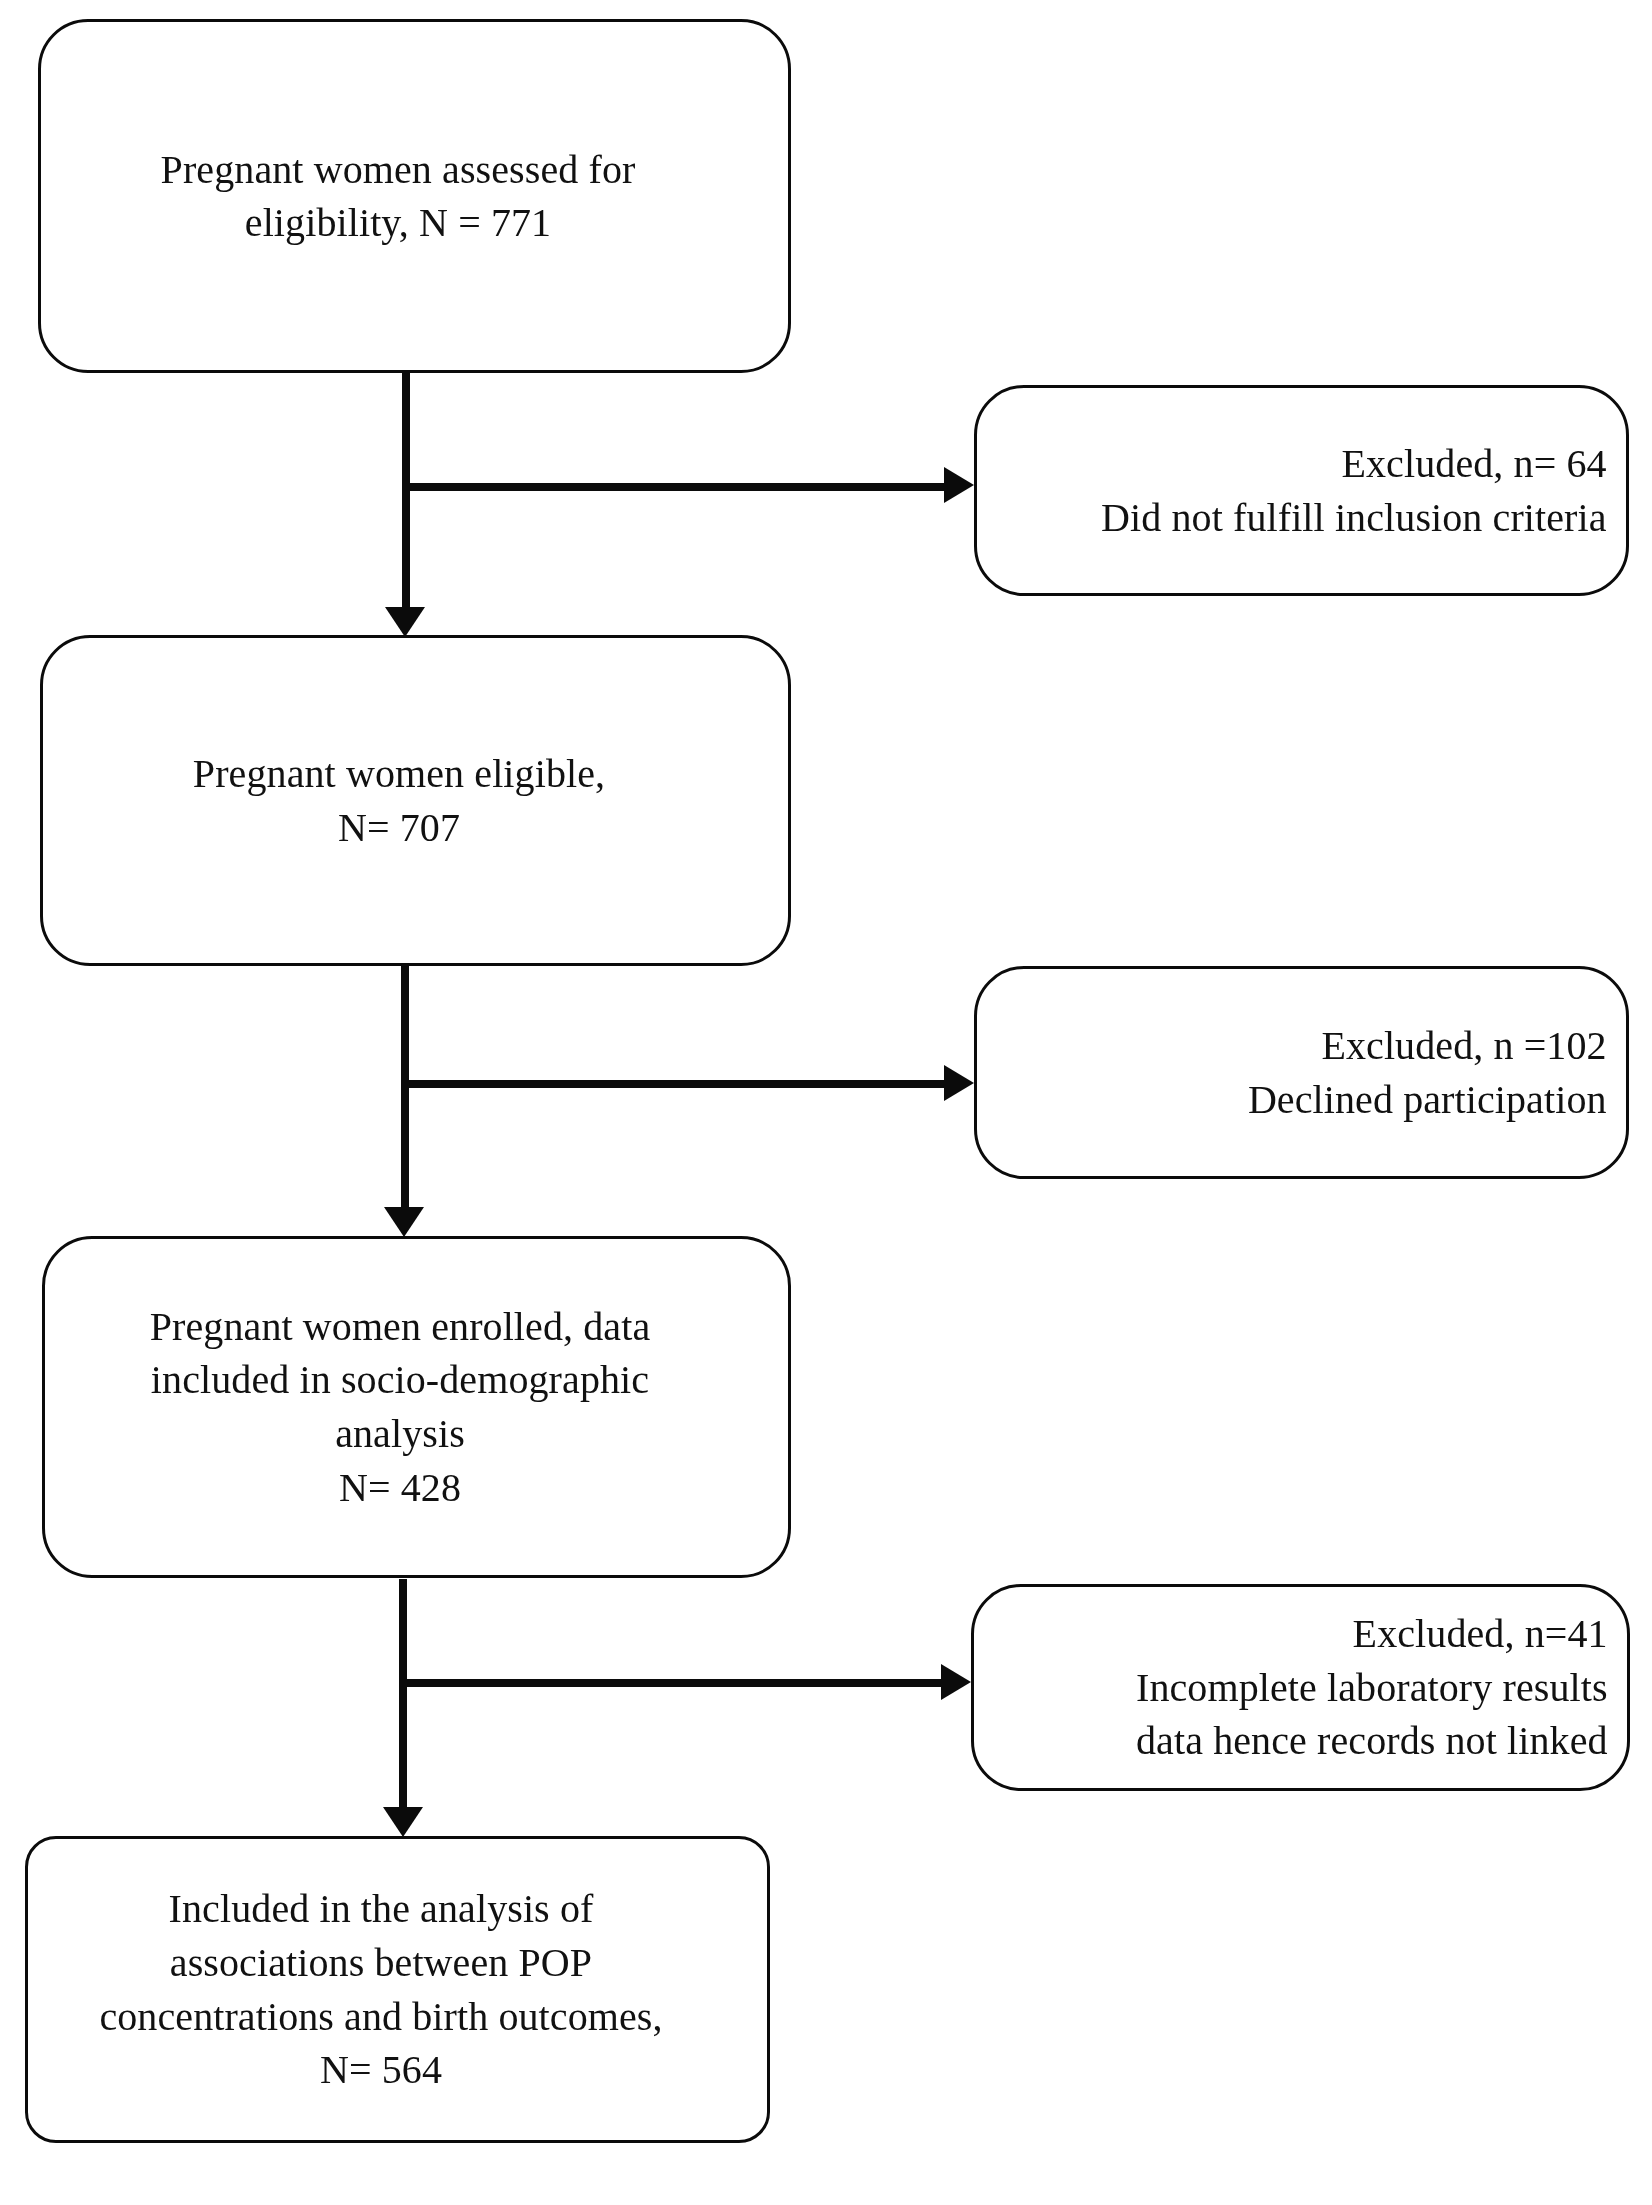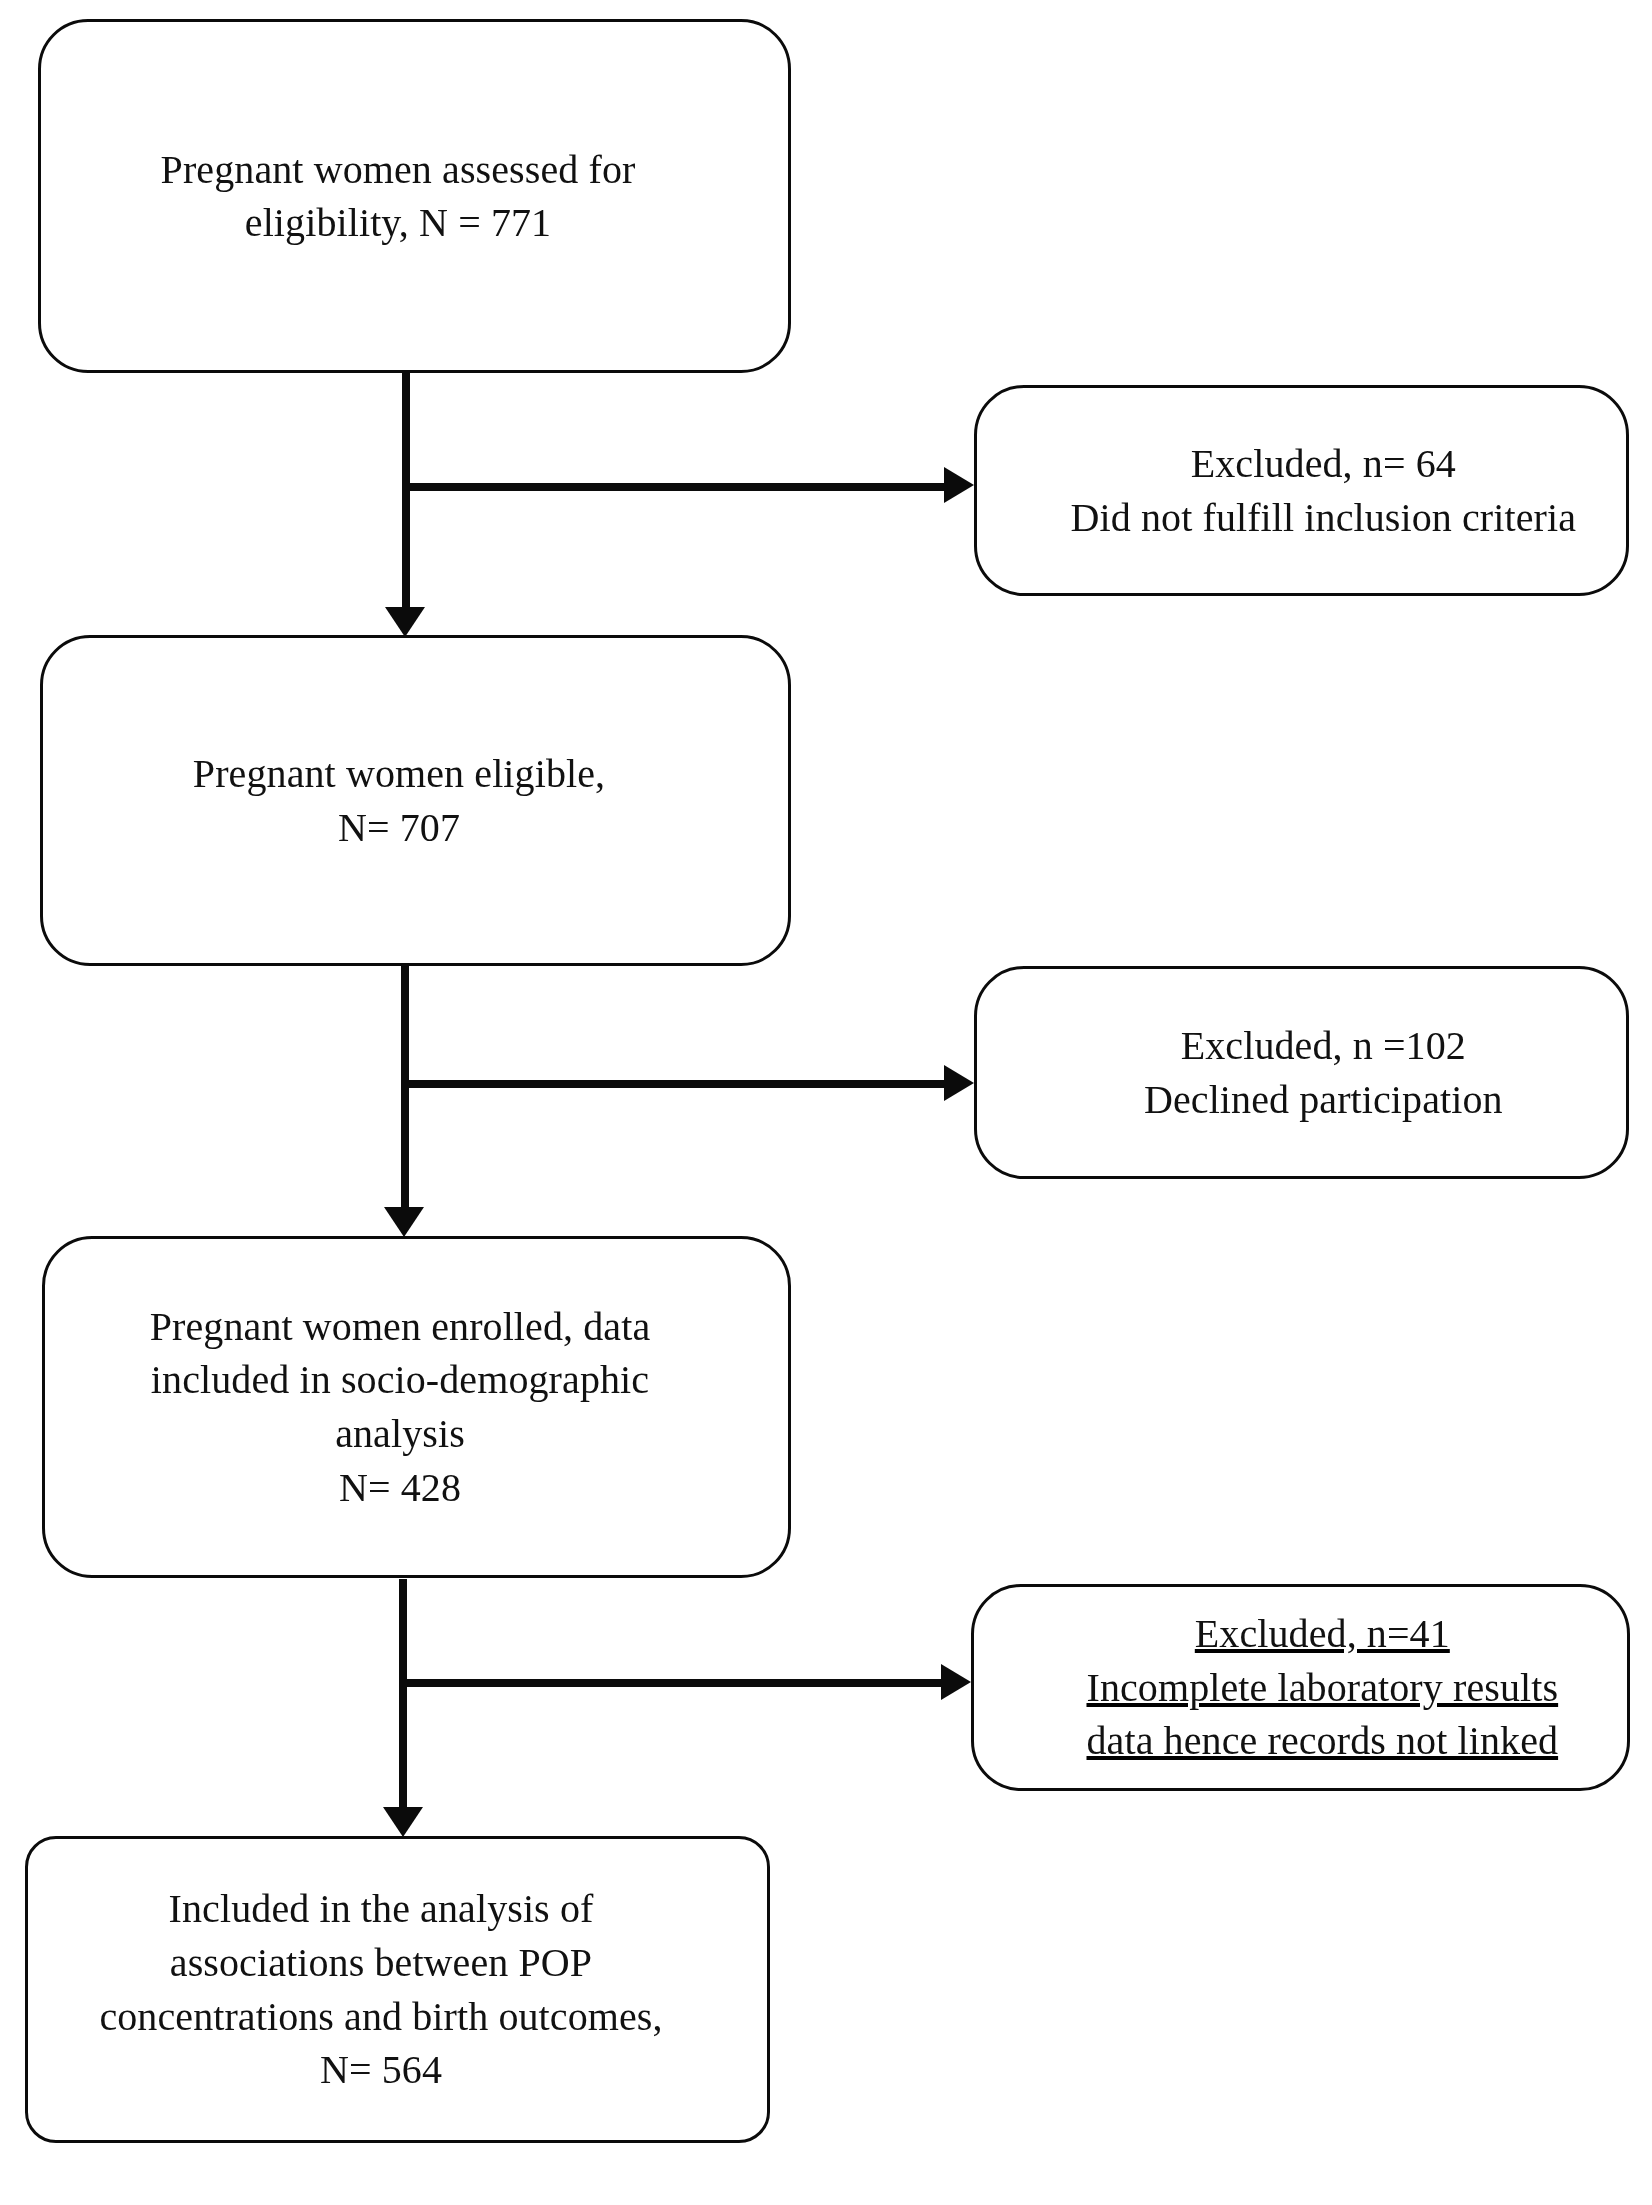--- a/index.html
+++ b/index.html
@@ -39,20 +39,21 @@
     padding: 0 28px;
     box-sizing: border-box;
   }
   
   .node-main .node-text {
     padding-right: 61px;
   }
   .node-excluded .node-text {
     padding-left: 63px;
     padding-right: 19.4px;
+    text-align: right;
   }
   
   .conn-v {
     position: absolute;
     width: 7.6px;
     background: #0b0b0b;
   }
   .conn-h {
     position: absolute;
     height: 7.6px;
@@ -120,21 +121,21 @@
 analysis
 N= 428</span>
   </div>
 
   <div class="conn-v" style="left:399px; top:1579px; height:107px;"></div>
   <div class="conn-h" style="left:399px; top:1679px; width:548px;"></div>
   <div class="arrow-right" style="left:941px; top:1664px;"></div>
   <div class="conn-v" style="left:399px; top:1679px; height:132px;"></div>
   <div class="arrow-down" style="left:383px; top:1807px;"></div>
 
-  <div class="node node-excluded" style="left:971px; top:1584px; width:659px; height:207px;text-decoration:underline;">
+  <div class="node node-excluded" style="left:971px; top:1584px; width:659px; height:207px;">
     <span class="node-text">Excluded, n=41
 Incomplete laboratory results
 data hence records not linked</span>
   </div>
 
   <div class="node node-main" style="left:25px; top:1836px; width:745px; height:307px;border-radius:31px;">
     <span class="node-text">Included in the analysis of
 associations between POP
 concentrations and birth outcomes,
 N= 564</span>

